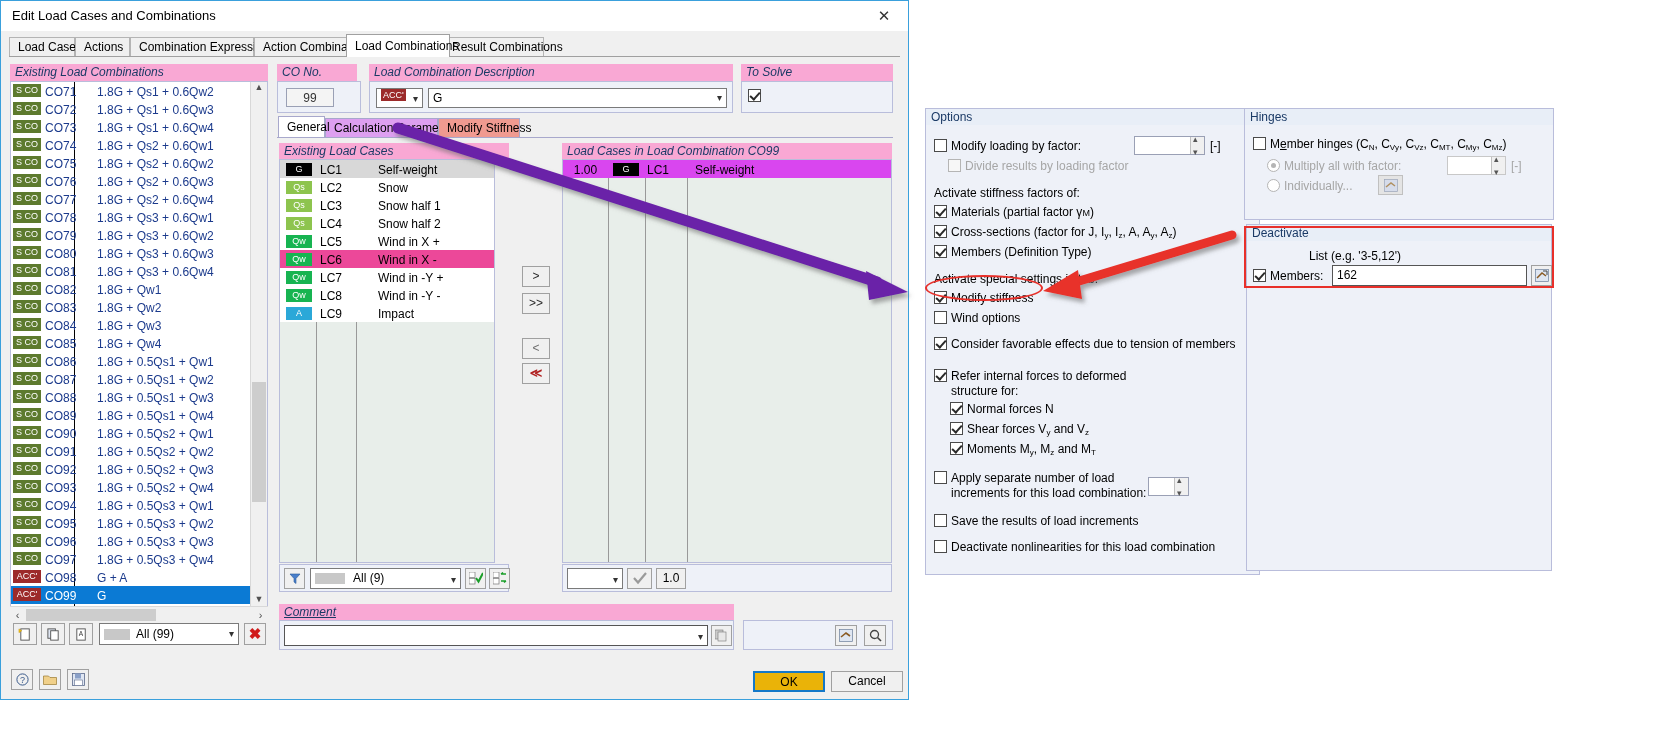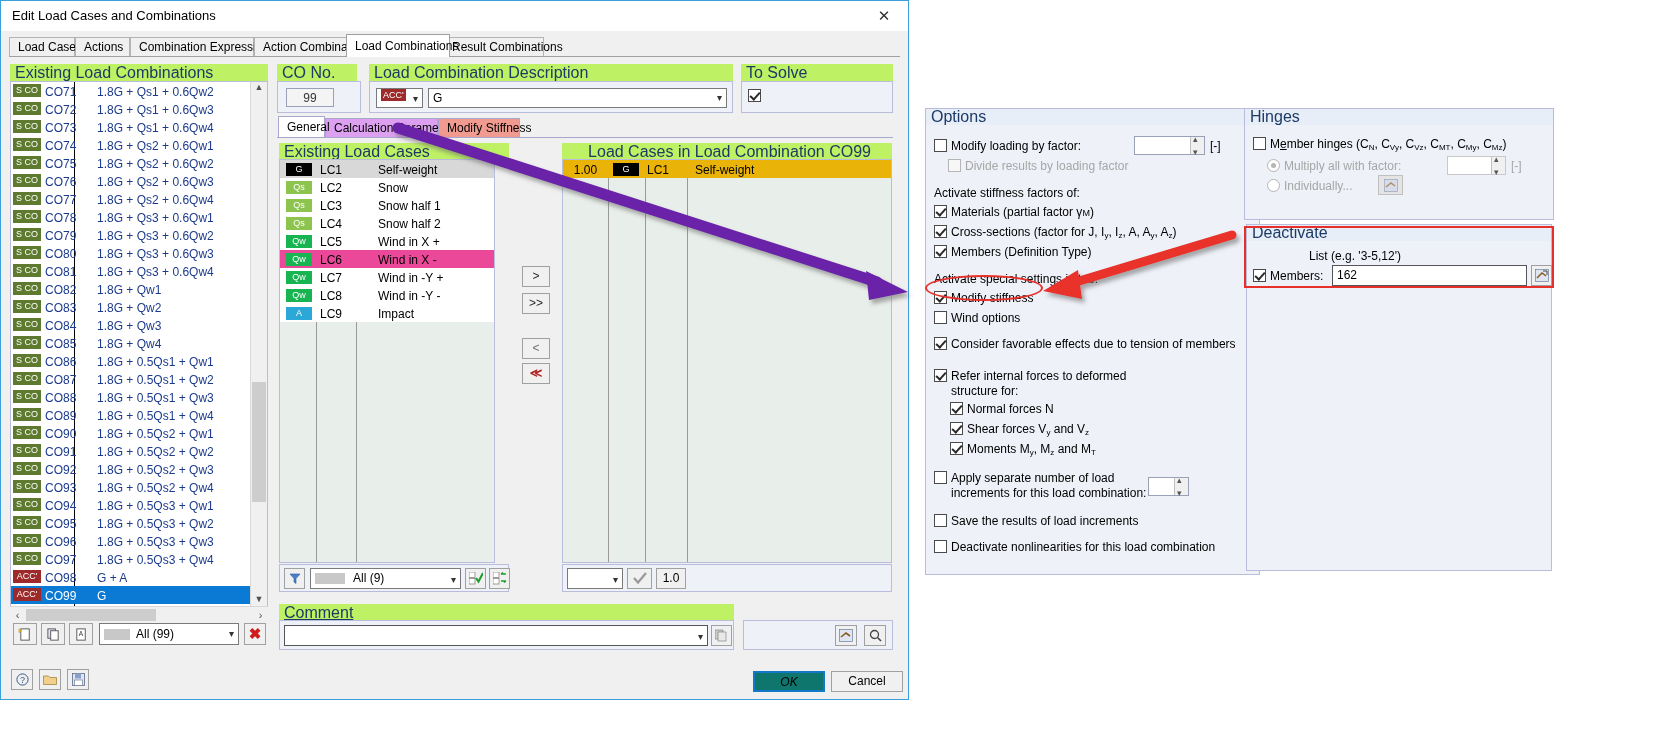--- a/index.html
+++ b/index.html
@@ -48,22 +48,22 @@
   }
 
   
   .panel {
     position: absolute; background: #ffffff;
     border: 1px solid #b9bddb; box-sizing: border-box;
   }
 
   .grouplabel {
     position: absolute; height: 17px; line-height: 17px;
-    background: #bef264; color: #1b3a66; font-size: 16px;
-    padding-left: 5px; box-sizing: border-box;
+    background: #f9a8d4; color: #1b3a66; font-size: 12px;
+    padding-left: 5px; box-sizing: border-box; font-style: italic;
   }
 
   
   .listbox {
     position: absolute; background: #ffffff; overflow: hidden;
     border: 1px solid #b9bddb; box-sizing: border-box;
   }
   .lrow { position: relative; height: 18px; line-height: 18px; white-space: nowrap; }
   .lrow .badge {
     display: inline-block; width: 28px; height: 13px; line-height: 13px;
@@ -92,21 +92,21 @@
     box-sizing: border-box; font-size: 12px; padding: 0 4px;
   }
   .combo .arrow {
     position: absolute; right: 4px; top: 50%; transform: translateY(-50%);
     font-size: 10px; color: #333;
   }
   .btn {
     position: absolute; background: #f0f0f0; border: 1px solid #a0a0a0;
     box-sizing: border-box; text-align: center; font-size: 12px;
   }
-  .btn.primary { border: 2px solid #1478c8; background: #0f766e; font-style: italic; }
+  .btn.primary { border: 2px solid #1478c8; background: #eab308; }
 
   .cb {
     display: inline-block; width: 13px; height: 13px; background: #fff;
     border: 1px solid #4a4a4a; box-sizing: border-box; vertical-align: -2px;
     position: relative; margin-right: 4px;
   }
   .cb.checked::after {
     content: ""; position: absolute; left: 3px; top: 0px; width: 4px; height: 8px;
     border: solid #2a2a2a; border-width: 0 2px 2px 0; transform: rotate(42deg);
   }
@@ -165,21 +165,21 @@
   }
   .scroll-h .thumb { position: absolute; top: 2px; bottom: 2px; background: #cdcdcd; }
   .scroll-h .ar { position: absolute; top:0; bottom:0; width: 15px; text-align:center; font-size:11px; color:#505050; line-height:16px;}
 
   
   .rpanel {
     position: absolute; background: #eef1f8; border: 1px solid #b9bddb; box-sizing: border-box;
   }
   .rpanel .rhdr {
     position: absolute; left:0; top:0; right:0; height: 16px; line-height: 16px;
-    background: #e8eef7; color: #1b3a66; font-size: 16px; padding-left: 5px; box-sizing: border-box;
+    background: #e8eef7; color: #1b3a66; font-size: 12px; padding-left: 5px; box-sizing: border-box;
   }
   .redbox { position: absolute; border: 2px solid #e8302a; box-sizing: border-box; }
 
   
   .anno { position: absolute; pointer-events: none; }
   .ellipse-red {
     position: absolute; border: 2.5px solid #e8302a; border-radius: 50%;
     box-sizing: border-box;
   }
 </style>
@@ -342,27 +342,27 @@
             <path d="M8 2 h5 M8 2 l2 -1.5 M13 9 h-5 M13 9 l-2 1.5" stroke="#1a9e2a" stroke-width="1.4" fill="none"></path>
           </svg>
       </div>
     </div>
 
     <div class="btn" style="left:521px;top:265px;width:28px;height:21px;line-height:19px;color:#2a2a2a;">&gt;</div>
     <div class="btn" style="left:521px;top:292px;width:28px;height:21px;line-height:19px;color:#2a2a2a;">&gt;&gt;</div>
     <div class="btn" style="left:521px;top:337px;width:28px;height:21px;line-height:19px;color:#6f6f6f;">&lt;</div>
     <div class="btn" style="left:521px;top:362px;width:28px;height:21px;line-height:19px;color:#b02020;font-weight:bold;">≪</div>
 
-    <div class="grouplabel" style="left:561px;top:142px;width:330px;text-align:center;">Load Cases in Load Combination CO99</div>
+    <div class="grouplabel" style="left:561px;top:142px;width:330px;">Load Cases in Load Combination CO99</div>
     <div class="grid" style="left:561px;top:158px;width:330px;height:404px;">
       <div class="vline" style="left:45px;background:#999;"></div>
       <div class="vline" style="left:82px;background:#999;"></div>
       <div class="vline" style="left:124px;background:#999;"></div>
       <div id="cc-rows" style="position:absolute;left:0;top:0;right:0;">
-          <div class="grow" style="background: #eab308;"><span style="display: inline-block; width: 45px; text-align: center; vertical-align: middle;">1.00</span><span class="lcbadge" style="background: rgb(0, 0, 0); margin-left: 5px;">G</span><span class="lcid" style="width: 36px;">LC1</span><span class="lcname" style="padding-left: 12px;">Self-weight</span></div>
+          <div class="grow" style="background: #d946ef;"><span style="display: inline-block; width: 45px; text-align: center; vertical-align: middle;">1.00</span><span class="lcbadge" style="background: rgb(0, 0, 0); margin-left: 5px;">G</span><span class="lcid" style="width: 36px;">LC1</span><span class="lcname" style="padding-left: 12px;">Self-weight</span></div>
         </div>
     </div>
     <div class="panel" style="left:561px;top:563px;width:330px;height:28px;background:#eef1f8;">
       <div class="combo" style="left:4px;top:3px;width:56px;height:21px;line-height:19px;">
         <span></span>
         <span class="arrow">▾</span>
       </div>
       <div class="iconbtn" style="left:64px;top:3px;width:25px;height:21px;">
         <svg width="14" height="13" viewBox="0 0 14 13">
             <path d="M1 6 l4 4.5 L13 1" stroke="#9a9a9a" stroke-width="2.2" fill="none"></path>

